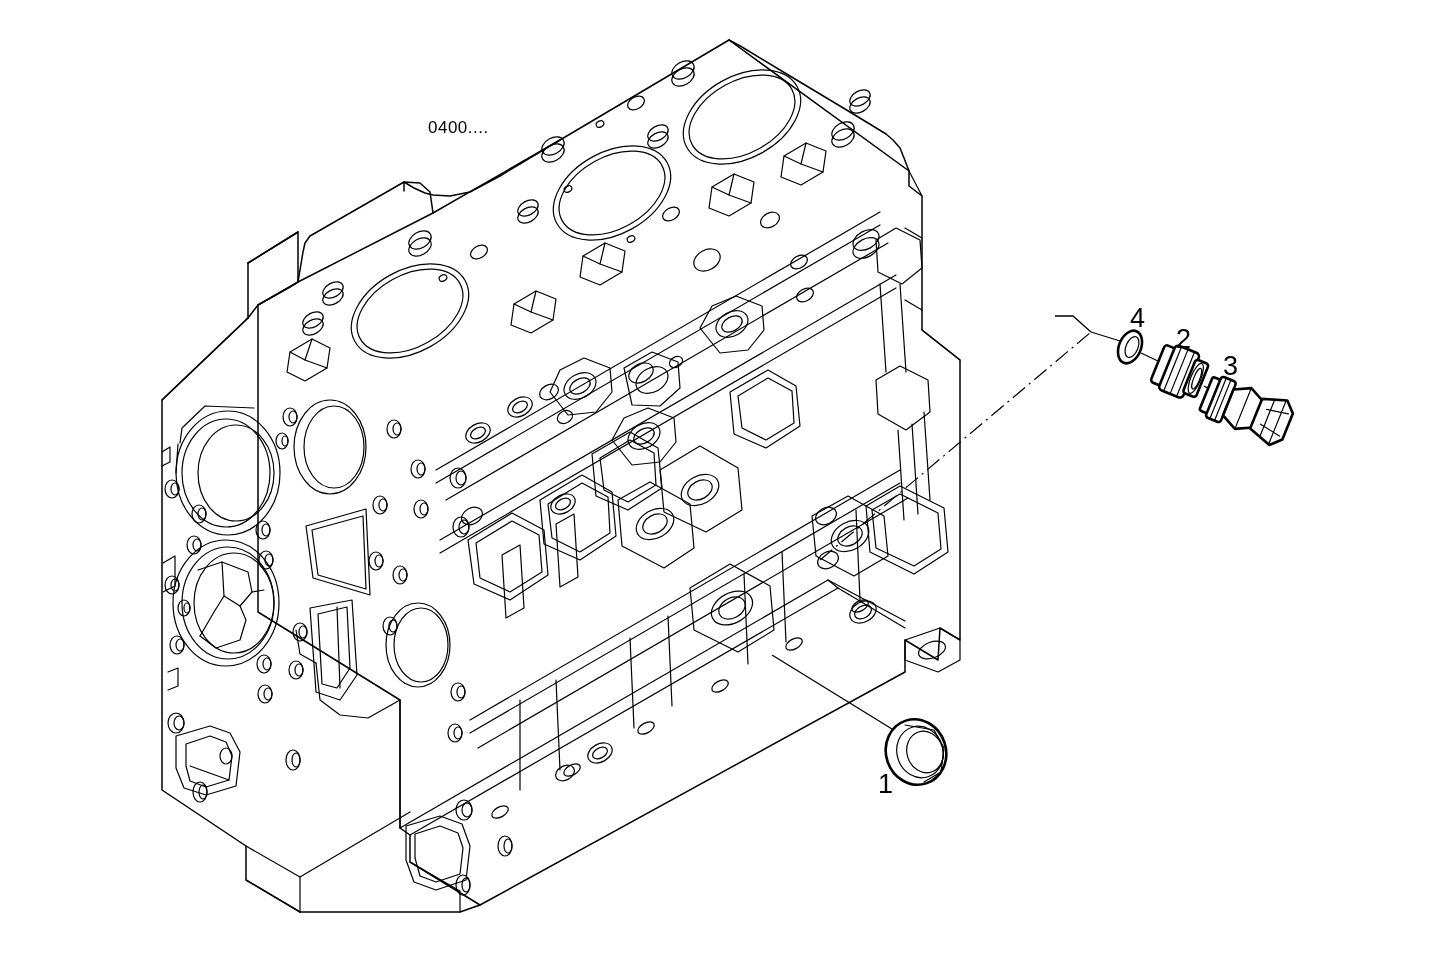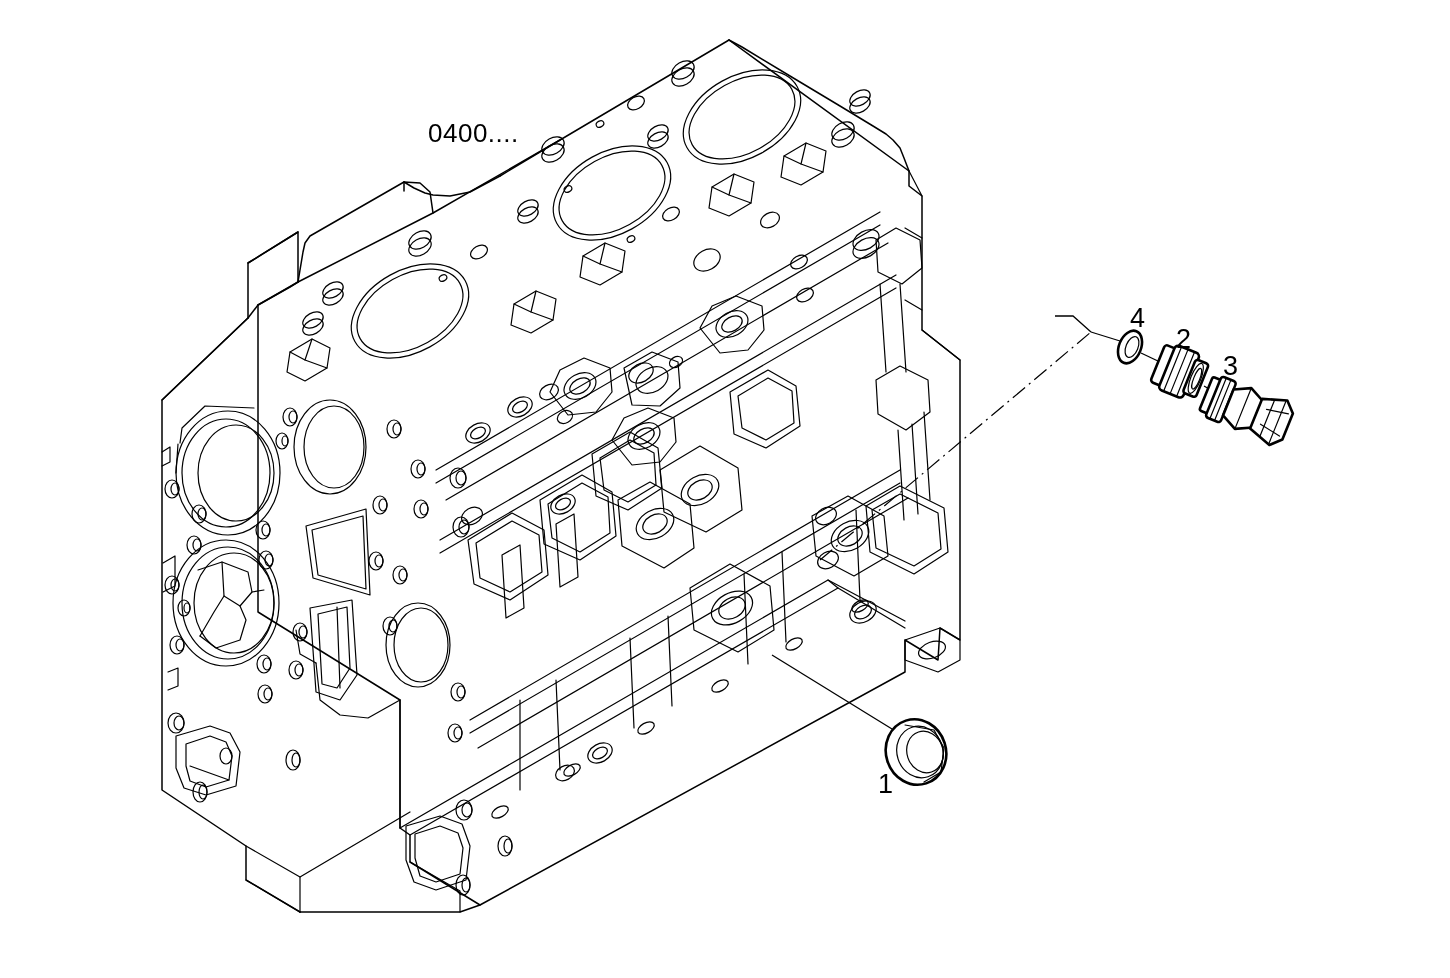--- a/index.html
+++ b/index.html
@@ -34,21 +34,21 @@
     color: #000000;
     line-height: 1;
     user-select: none;
     white-space: nowrap;
   }
   #group-label {
     position: absolute;
     left: 428px;
     top: 118px;
     font-family: "Liberation Sans", sans-serif;
-    font-size: 26px;
+    font-size: 17px;
     letter-spacing: 0.5px;
     color: #000000;
     white-space: nowrap;
   }
   #callout-4 { left: 1130px; top: 305px; }
   #callout-2 { left: 1176px; top: 326px; }
   #callout-3 { left: 1223px; top: 353px; }
   #callout-1 { left: 878px; top: 771px; }
 </style>
 </head>

